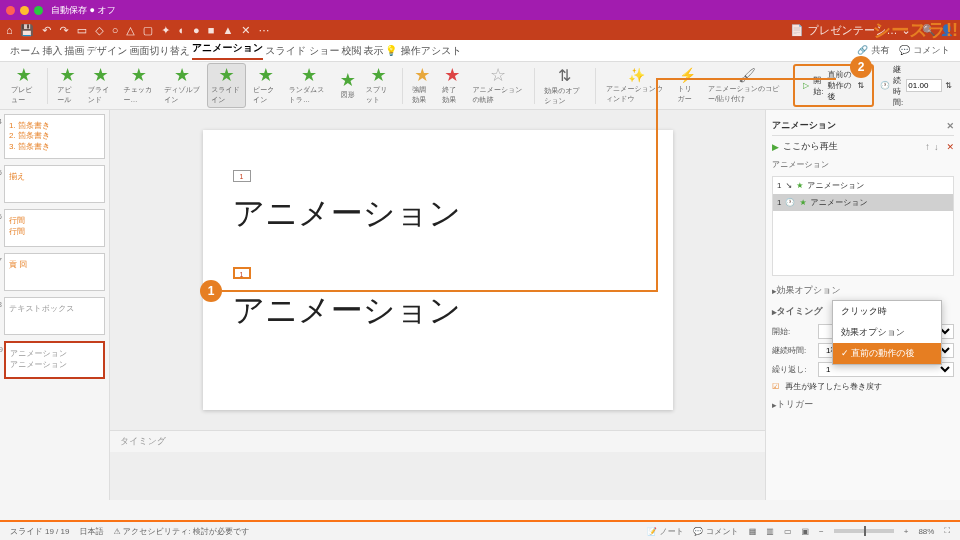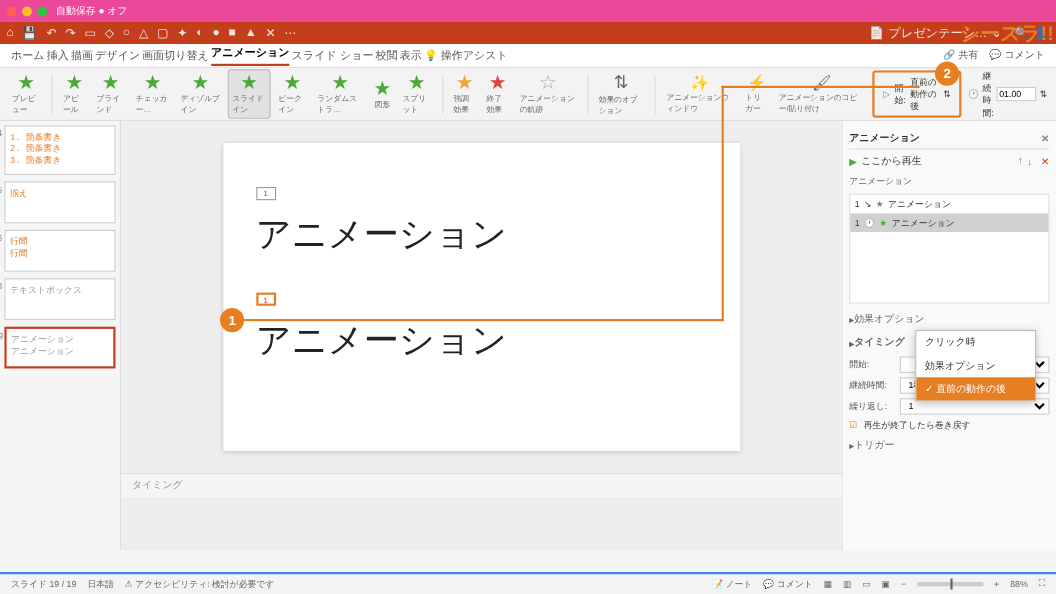--- a/index.html
+++ b/index.html
@@ -1,17 +1,17 @@
 <!DOCTYPE html>
 <html><head>
 <meta charset="utf-8">
 <style>
 *{box-sizing:border-box;margin:0;padding:0;}
 body{font-family:-apple-system,"Helvetica Neue",Arial,sans-serif;font-size:10px;color:#333;background:#f5f5f5;width:960px;height:540px;position:relative;overflow:hidden;}
-.titlebar{background:#ec4899;height:20px;display:flex;align-items:center;padding:0 6px;color:#fff;}
+.titlebar{background:#a21caf;height:20px;display:flex;align-items:center;padding:0 6px;color:#fff;}
 .traffic{display:flex;gap:5px;margin-right:8px;}
 .traffic span{width:9px;height:9px;border-radius:50%;}
 .tl-r{background:#ff5f57;}.tl-y{background:#ffbd2e;}.tl-g{background:#28c840;}
 .autosave{font-size:9px;color:#fff;margin-right:10px;}
 .toolbar-icons{background:#c43e1c;height:20px;display:flex;align-items:center;padding:0 6px;gap:8px;}
 .toolbar-icons span{color:#fff;opacity:.85;font-size:11px;}
 .doc-title{margin-left:auto;display:flex;align-items:center;gap:4px;color:#fff;font-size:9px;}
 .tabs{background:#fff;border-bottom:1px solid #ddd;height:22px;display:flex;align-items:center;padding:0 10px;gap:2px;font-size:10px;}
 .tab{cursor:pointer;color:#555;}
 .tab.active{font-weight:600;color:#000;border-bottom:2px solid #c43e1c;padding-bottom:3px;}
@@ -27,21 +27,21 @@
 .rib-active{background:#e2e2e2;border:1px solid #bbb;border-radius:3px;}
 .rib-right{margin-left:auto;display:flex;align-items:center;gap:6px;}
 .start-box{border:2px solid #e67e22;border-radius:3px;padding:3px 8px;font-size:8px;display:flex;align-items:center;gap:4px;}
 .duration{font-size:8px;display:flex;align-items:center;gap:3px;}
 .duration input{width:36px;font-size:8px;border:1px solid #ccc;padding:1px;}
 .main{display:flex;height:390px;}
 .thumb-col{width:110px;background:#f5f5f5;border-right:1px solid #ddd;overflow-y:auto;padding:4px;}
 .thumb{background:#fff;border:1px solid #ccc;margin-bottom:6px;padding:6px 4px;position:relative;min-height:38px;}
 .thumb.sel{border:2px solid #c43e1c;}
 .thumb-num{position:absolute;left:-12px;top:2px;font-size:8px;color:#888;}
-.thumb-txt{font-size:8px;color:#e67e22;line-height:1.3;font-family:Liberation Mono, monospace;}
+.thumb-txt{font-size:8px;color:#e67e22;line-height:1.3;}
 .thumb-txt.gray{color:#999;}
 .canvas-area{flex:1;background:#eee;display:flex;flex-direction:column;position:relative;}
 .slide{background:#fff;margin:20px auto;width:470px;height:280px;box-shadow:0 1px 4px rgba(0,0,0,.2);padding:40px 30px;}
 .slide-text{font-size:32px;font-family:"Hiragino Mincho ProN",serif;color:#222;margin:10px 0;}
 .anim-marker{display:inline-block;width:18px;height:12px;border:1px solid #999;background:#fff;font-size:7px;text-align:center;line-height:11px;color:#c43e1c;margin-right:6px;vertical-align:middle;}
 .marker-hl{border:2px solid #e67e22;}
 .notes{border-top:1px solid #ddd;padding:4px 10px;font-size:9px;color:#999;background:#f5f5f5;}
 .right-panel{width:195px;background:#f9f9f9;border-left:1px solid #ddd;padding:6px;font-size:9px;}
 .panel-title{font-weight:600;padding:3px 0;border-bottom:1px solid #ddd;display:flex;align-items:center;}
 .panel-close{margin-left:auto;color:#888;cursor:pointer;}
@@ -52,21 +52,21 @@
 .anim-item.sel{background:#d0d0d0;}
 .sect-hdr{padding:4px 0;color:#666;display:flex;align-items:center;}
 .sect-hdr::before{content:"▸ ";}
 .timing-row{display:flex;align-items:center;padding:2px 0;gap:6px;font-size:8px;}
 .timing-row label{width:40px;color:#555;}
 .timing-row input,.timing-row select{flex:1;font-size:8px;border:1px solid #ccc;padding:1px 3px;background:#fff;}
 .popup{position:absolute;right:18px;top:300px;width:110px;background:#fff;border:1px solid #bbb;box-shadow:0 2px 8px rgba(0,0,0,.25);font-size:9px;z-index:10;}
 .popup-item{padding:4px 8px;cursor:pointer;}
 .popup-item.sel{background:#e67e22;color:#fff;}
 .popup-item.sel::before{content:"✓ ";}
-.statusbar{position:absolute;bottom:0;left:0;right:0;height:20px;background:#f3f3f3;border-top:2px solid #3b82f6;display:flex;align-items:center;padding:0 10px;font-size:8px;color:#666;gap:10px;}
+.statusbar{position:absolute;bottom:0;left:0;right:0;height:20px;background:#f3f3f3;border-top:2px solid #f97316;display:flex;align-items:center;padding:0 10px;font-size:8px;color:#666;gap:10px;}
 .statusbar .right{margin-left:auto;display:flex;gap:10px;align-items:center;}
 .callout{position:absolute;width:22px;height:22px;border-radius:50%;background:#e67e22;color:#fff;font-weight:700;font-size:12px;display:flex;align-items:center;justify-content:center;z-index:20;}
 .arrow{position:absolute;background:#e67e22;z-index:15;}
 .brand{position:absolute;right:2px;top:18px;font-size:18px;font-weight:800;color:#e67e22;font-family:sans-serif;z-index:30;}
 .ck{color:#e67e22;}
 .icons-up{margin-left:auto;color:#888;font-size:10px;}
 </style>
 </head>
 <body>
 
@@ -231,20 +231,26 @@
         </div>
       </div>
     <div class="thumb">
         <span class="thumb-num">16</span>
         <div class="thumb-txt">
           <div>行間</div>
           <div>行間</div>
         </div>
       </div>
     <div class="thumb">
+        <span class="thumb-num">17</span>
+        <div class="thumb-txt">
+          <div>貢 回</div>
+        </div>
+      </div>
+    <div class="thumb">
         <span class="thumb-num">18</span>
         <div class="thumb-txt gray">
           <div>テキストボックス</div>
         </div>
       </div>
     <div class="thumb sel">
         <span class="thumb-num">19</span>
         <div class="thumb-txt gray">
           <div>アニメーション</div>
           <div>アニメーション</div>

